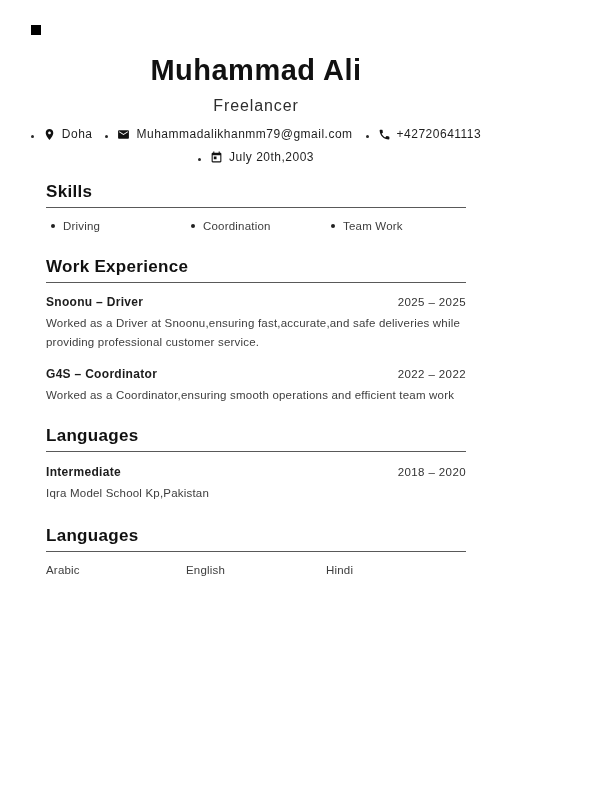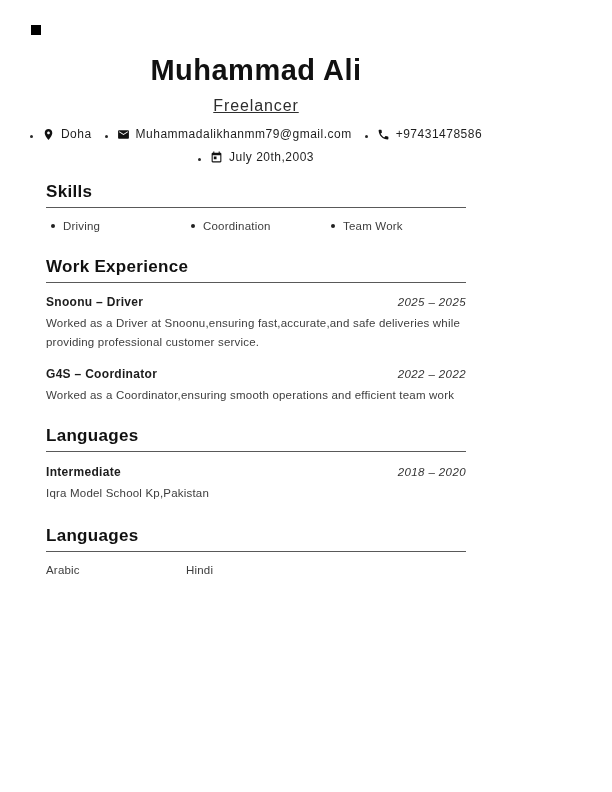--- a/index.html
+++ b/index.html
@@ -24,21 +24,21 @@
     padding-top: 54px;
     text-align: center;
     font-size: 29px; line-height: 32px;
     font-weight: 800; color: #111;
     letter-spacing: 0.5px;
   }
   .subtitle {
     margin-top: 11px;
     text-align: center;
     font-size: 16px; line-height: 18px;
-    color: #2d2d2d; letter-spacing: 0.9px; text-decoration: underline;
+    color: #2d2d2d; letter-spacing: 0.9px;
   }
   .contact-row {
     display: flex; justify-content: center; align-items: center;
     gap: 13px; margin-top: 11px;
     font-size: 12px; line-height: 16px;
     color: #1f1f1f; letter-spacing: 0.5px;
   }
   .contact-row.second { margin-top: 7px; }
   .citem { display: flex; align-items: center; gap: 6px; }
   .sep-dot {
@@ -74,21 +74,21 @@
   .entry-head {
     display: flex; justify-content: space-between; align-items: baseline;
     margin-top: 11px; line-height: 16px;
   }
   .entry-head.gap-lg { margin-top: 14px; }
   .entry-head.edu { margin-top: 12px; }
   .entry-title {
     font-size: 12px; font-weight: 700;
     color: #1c1c1c; letter-spacing: 0.3px;
   }
-  .entry-dates { font-size: 11.5px; color: #333; letter-spacing: 0.4px; font-style: italic; }
+  .entry-dates { font-size: 11.5px; color: #333; letter-spacing: 0.4px; }
   .entry-desc { margin-top: 4px; }
 </style>
 </head>
 <body>
 
 <div class="page">
 
   <div class="stray-square"></div>
 
   <header>
@@ -108,21 +108,21 @@
         <svg class="cicon" viewBox="0 0 24 24">
             <path d="M20 4H4c-1.1 0-1.99.9-1.99 2L2 18c0 1.1.9 2 2 2h16c1.1 0 2-.9 2-2V6c0-1.1-.9-2-2-2zm0 4l-8 5-8-5V6l8 5 8-5v2z"></path>
           </svg>
         <span>Muhammadalikhanmm79@gmail.com</span>
       </span>
       <span class="citem">
         <span class="sep-dot"></span>
         <svg class="cicon" viewBox="0 0 24 24">
             <path d="M6.62 10.79c1.44 2.83 3.76 5.14 6.59 6.59l2.2-2.2c.27-.27.67-.36 1.02-.24 1.12.37 2.33.57 3.57.57.55 0 1 .45 1 1V20c0 .55-.45 1-1 1-9.39 0-17-7.61-17-17 0-.55.45-1 1-1h3.5c.55 0 1 .45 1 1 0 1.25.2 2.45.57 3.57.11.35.03.74-.25 1.02l-2.2 2.2z"></path>
           </svg>
-        <span>+97431478586</span>
+        <span>+42720641113</span>
       </span>
     </div>
 
     <div class="contact-row second">
       <span class="citem">
         <span class="sep-dot"></span>
         <svg class="cicon" viewBox="0 0 24 24">
             <path d="M19 3h-1V1h-2v2H8V1H6v2H5c-1.11 0-1.99.9-1.99 2L3 19c0 1.1.89 2 2 2h14c1.1 0 2-.9 2-2V5c0-1.1-.9-2-2-2zm0 16H5V8h14v11zM7 10h5v5H7z"></path>
           </svg>
         <span>July 20th,2003</span>
@@ -179,17 +179,18 @@
       </div>
       <p class="body-text entry-desc">Iqra Model School Kp,Pakistan</p>
     </div>
   </section>
 
   <section class="sec sec-languages">
     <h2 class="sec-head">Languages</h2>
     <hr class="rule">
     <ul class="three-col plain">
       <li>Arabic</li>
+      <li>English</li>
       <li>Hindi</li>
     </ul>
   </section>
 
 </div>
 
 </body></html>

